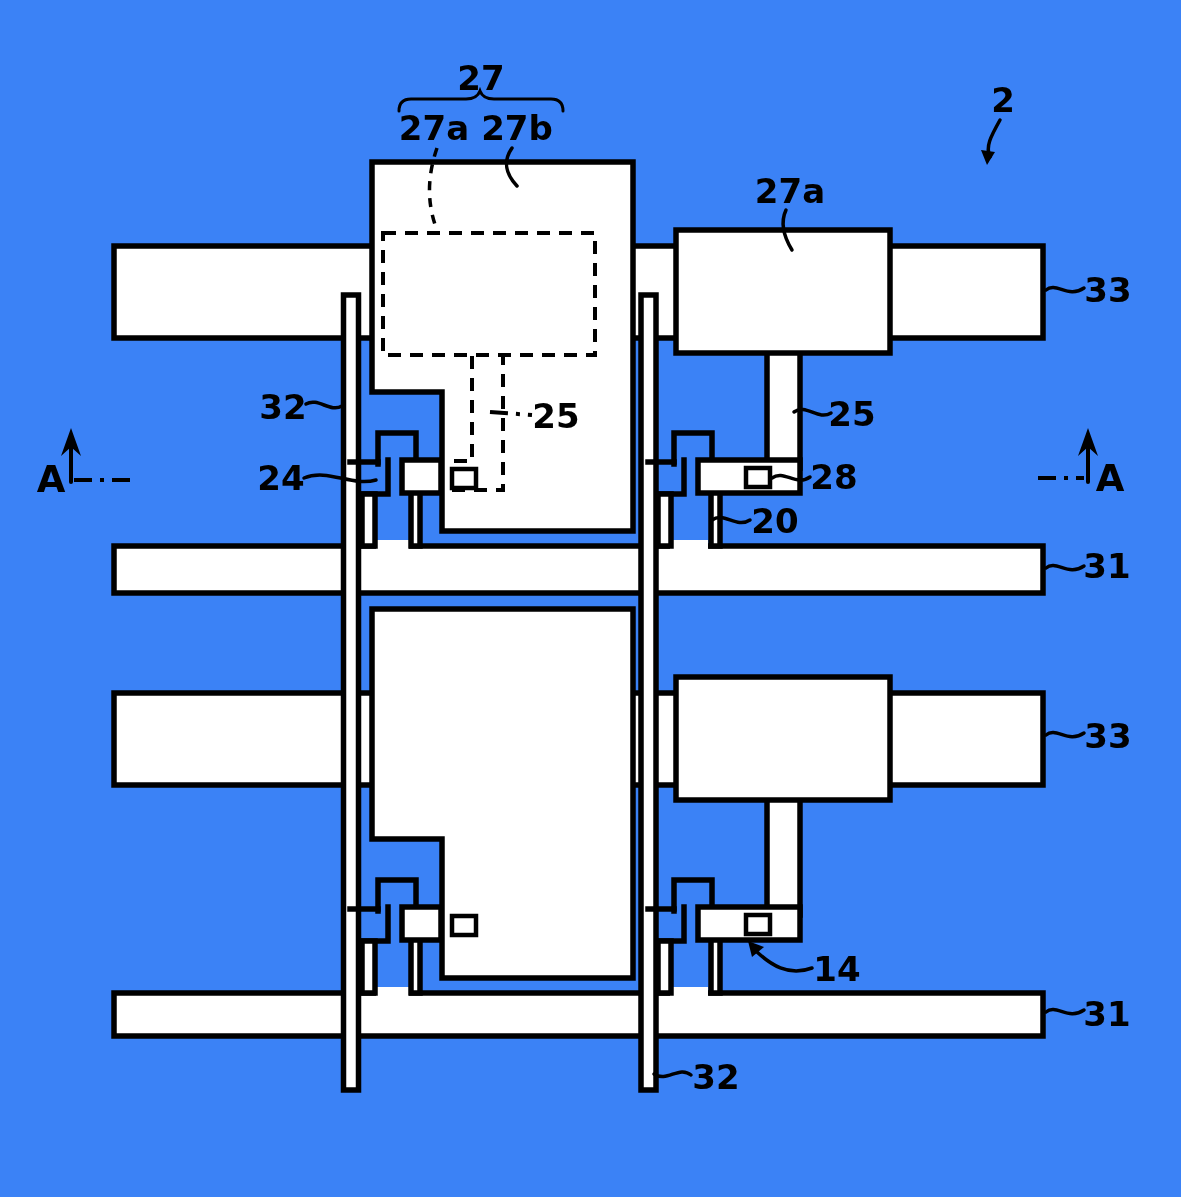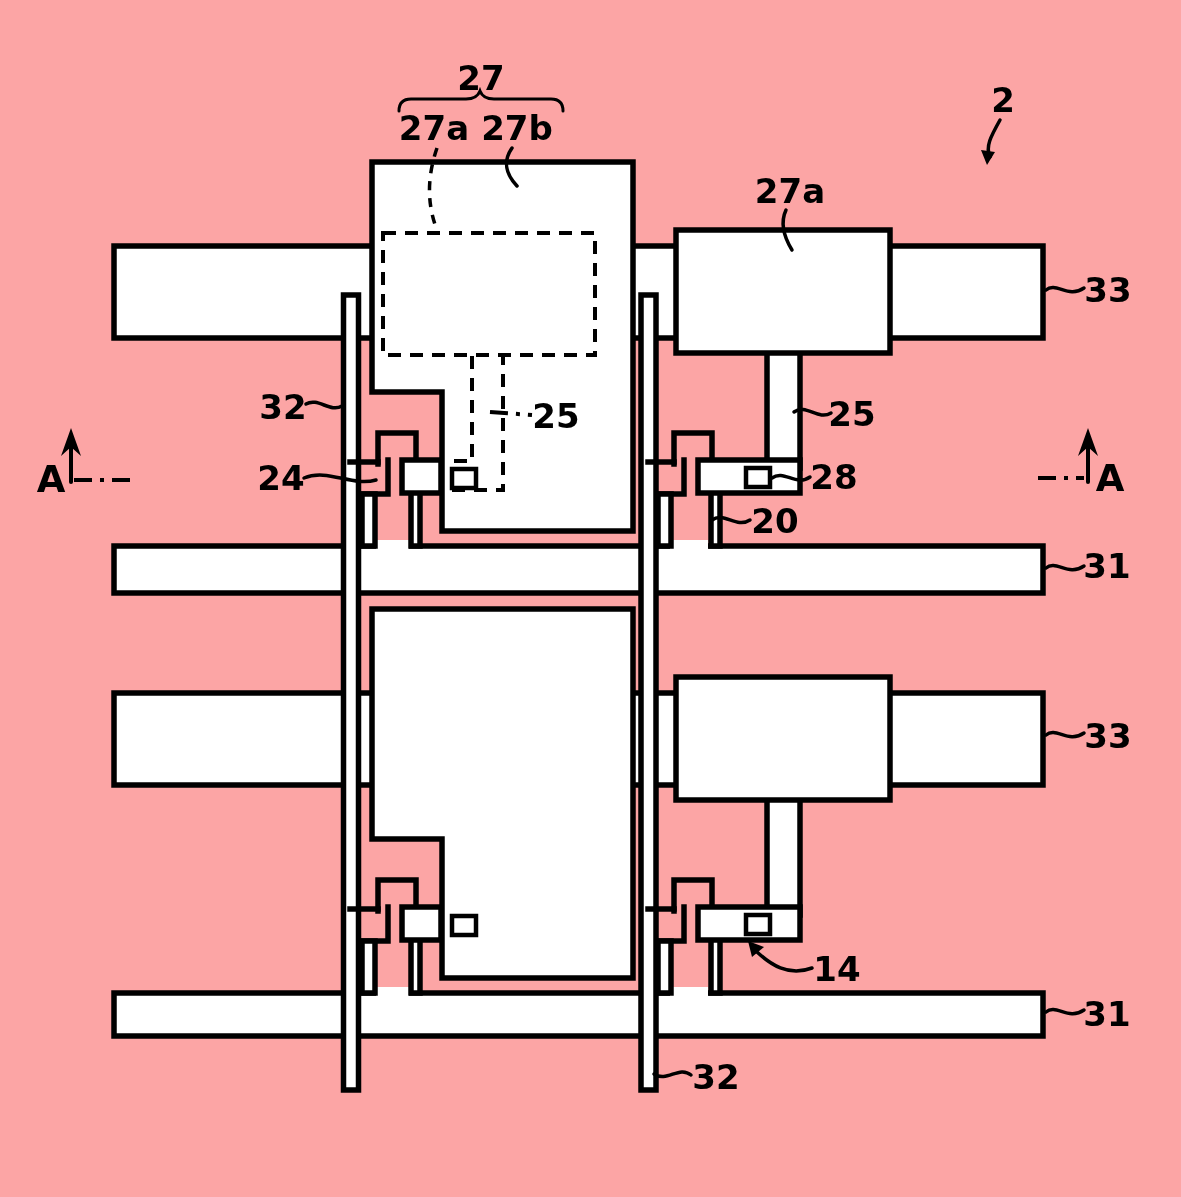--- a/index.html
+++ b/index.html
@@ -1,16 +1,16 @@
 <!DOCTYPE html>
 <html><head>
 <meta charset="utf-8">
 <style>
   html,body{margin:0;padding:0;background:#ffffff;}
-  .stage{width:1181px;height:1197px;position:relative;background:#fca5a5;}
+  .stage{width:1181px;height:1197px;position:relative;background:#3b82f6;}
   svg{display:block;}
   text.ref{font-family:"DejaVu Sans","Liberation Sans",sans-serif;font-weight:bold;font-size:34px;fill:#000;text-anchor:middle;}
   text.sect{font-family:"DejaVu Sans","Liberation Sans",sans-serif;font-weight:bold;font-size:37px;fill:#000;text-anchor:middle;}
   .ln{stroke:#000;stroke-width:5.5;fill:none;stroke-linecap:square;stroke-linejoin:miter;}
   .shape{stroke:#000;stroke-width:5.5;fill:#fff;stroke-linejoin:miter;}
   .shapethin{stroke:#000;stroke-width:4.5;fill:#fff;}
   .dashed{stroke:#000;stroke-width:4;fill:none;stroke-dasharray:13 9;}
   .leader{stroke:#000;stroke-width:3.5;fill:none;stroke-linecap:round;}
   .leaderdash{stroke:#000;stroke-width:3.5;fill:none;stroke-dasharray:9 8;}
   .dashdot{stroke:#000;stroke-width:4;fill:none;stroke-dasharray:18 8 4 8;}

